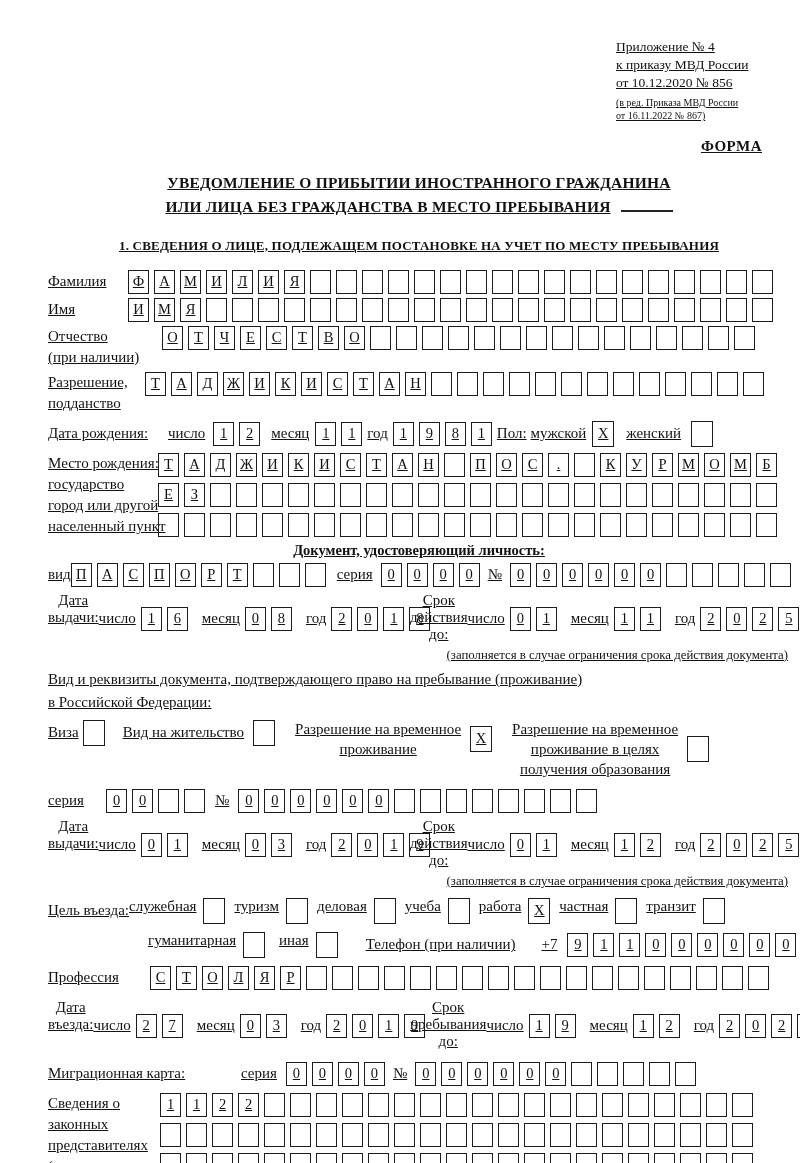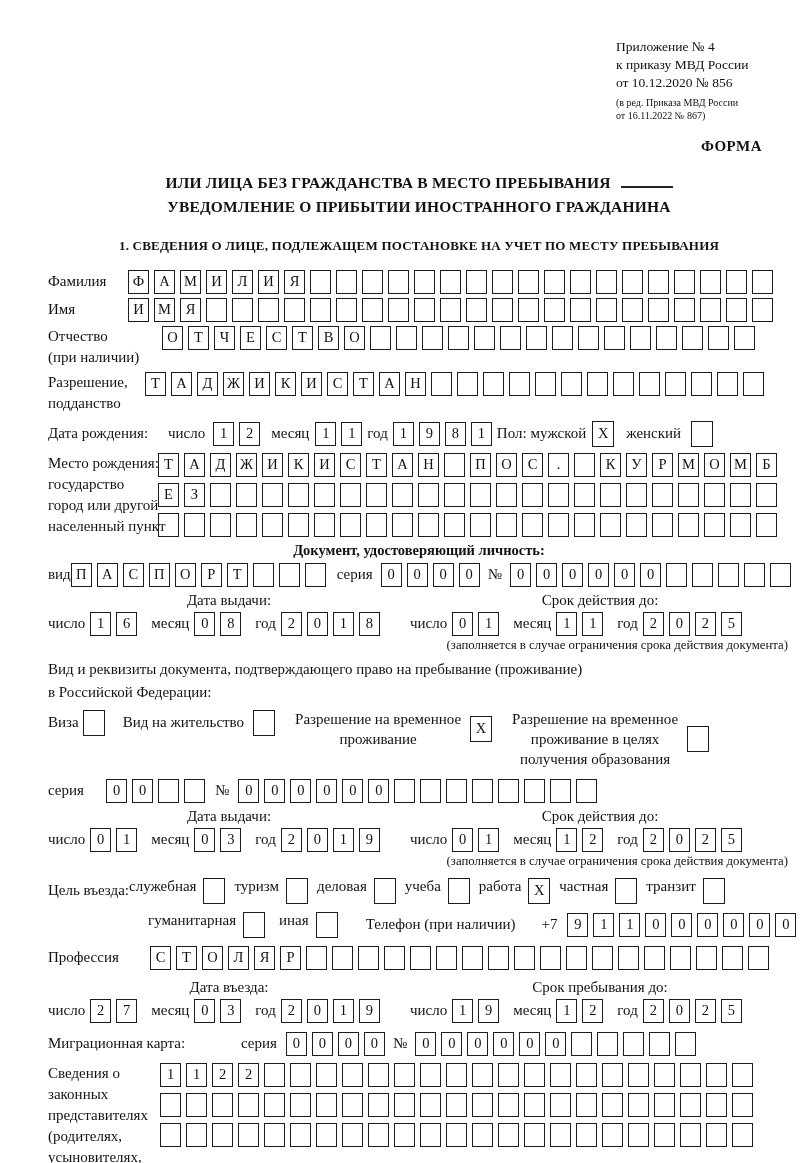--- a/index.html
+++ b/index.html
@@ -1,20 +1,20 @@
 <!DOCTYPE html>
 <html lang="ru"><head>
 <meta charset="utf-8">
 <style>
   * { margin:0; padding:0; box-sizing:border-box; }
   html,body { background:#ffffff; }
   .page {
     position:relative; width:800px; height:1163px; background:#fff; color:#121212;
     font-family:"Liberation Serif","DejaVu Serif",serif; font-size:15px;
-    padding:38px 10px 8px 48px; overflow:hidden;
+    padding:38px 10px 8px 48px; overflow:hidden;text-decoration:underline;
   }
   .annex { margin-left:568px; font-size:13.5px; line-height:1.32; }
   .annex-note { margin-top:5px; font-size:10px; line-height:1.3; }
   .forma { margin-top:16px; padding-right:28px; text-align:right; font-weight:bold; font-size:15px; letter-spacing:0.5px; }
   .title { margin-top:16px; text-align:center; font-weight:bold; font-size:15.5px; line-height:1.5; letter-spacing:0.2px; }
   .title-underline { display:inline-block; width:52px; border-bottom:2px solid #222; margin-left:10px; vertical-align:baseline; }
   .sec1 { margin-top:20px; text-align:center; font-weight:bold; font-size:13px; letter-spacing:0.2px; }
 
   .row { display:flex; align-items:center; margin-top:4px; white-space:nowrap; }
   .row.top { align-items:flex-start; }
@@ -23,21 +23,21 @@
   .cell {
     flex:0 0 auto; width:21px; height:24px; border:1.5px solid #1c1c1c;
     margin-right:5px; text-align:center; line-height:21px; font-size:14.5px;
   }
   .cb .cell { width:22px; height:26px; line-height:23px; margin-right:0; }
 
   .dline { display:flex; align-items:center; }
   .dline .dl { margin-right:5px; }
   .dline .cells { margin-right:9px; }
   .dates { display:flex; margin-top:5px; }
-  .dcol { display:flex; flex-direction:column; }
+  .dcol { display:flex; flex-direction:row; }
   .dcol-l { width:362px; }
   .dcol-r { flex:1; }
   .cap { text-align:center; margin-bottom:3px; }
   .note { text-align:right; font-size:12.8px; margin-top:2px; padding-right:2px; }
 
   .visa-row { display:flex; align-items:flex-start; margin-top:8px; white-space:nowrap; }
   .vopt { display:flex; align-items:center; }
   .vopt .cells { margin-left:9px; margin-top:1px; }
   .vlines { text-align:center; line-height:20px; }
 
@@ -58,24 +58,24 @@
     <div>от 10.12.2020 № 856</div>
     <div class="annex-note">
       <div>(в ред. Приказа МВД России</div>
       <div>от 16.11.2022 № 867)</div>
     </div>
   </div>
 
   <div class="forma">ФОРМА</div>
 
   <div class="title">
+    <div>УВЕДОМЛЕНИЕ О ПРИБЫТИИ ИНОСТРАННОГО ГРАЖДАНИНА</div>
     <div>
       <span>ИЛИ ЛИЦА БЕЗ ГРАЖДАНСТВА В МЕСТО ПРЕБЫВАНИЯ</span><span class="title-underline"></span>
     </div>
-    <div>УВЕДОМЛЕНИЕ О ПРИБЫТИИ ИНОСТРАННОГО ГРАЖДАНИНА</div>
   </div>
 
   <div class="sec1">1. СВЕДЕНИЯ О ЛИЦЕ, ПОДЛЕЖАЩЕМ ПОСТАНОВКЕ НА УЧЕТ ПО МЕСТУ ПРЕБЫВАНИЯ</div>
 
   <div class="row" style="margin-top:16px">
     <span style="width:80px">Фамилия</span>
     <span class="cells">
         <span class="cell filled">Ф</span>
         <span class="cell filled">А</span>
         <span class="cell filled">М</span>

